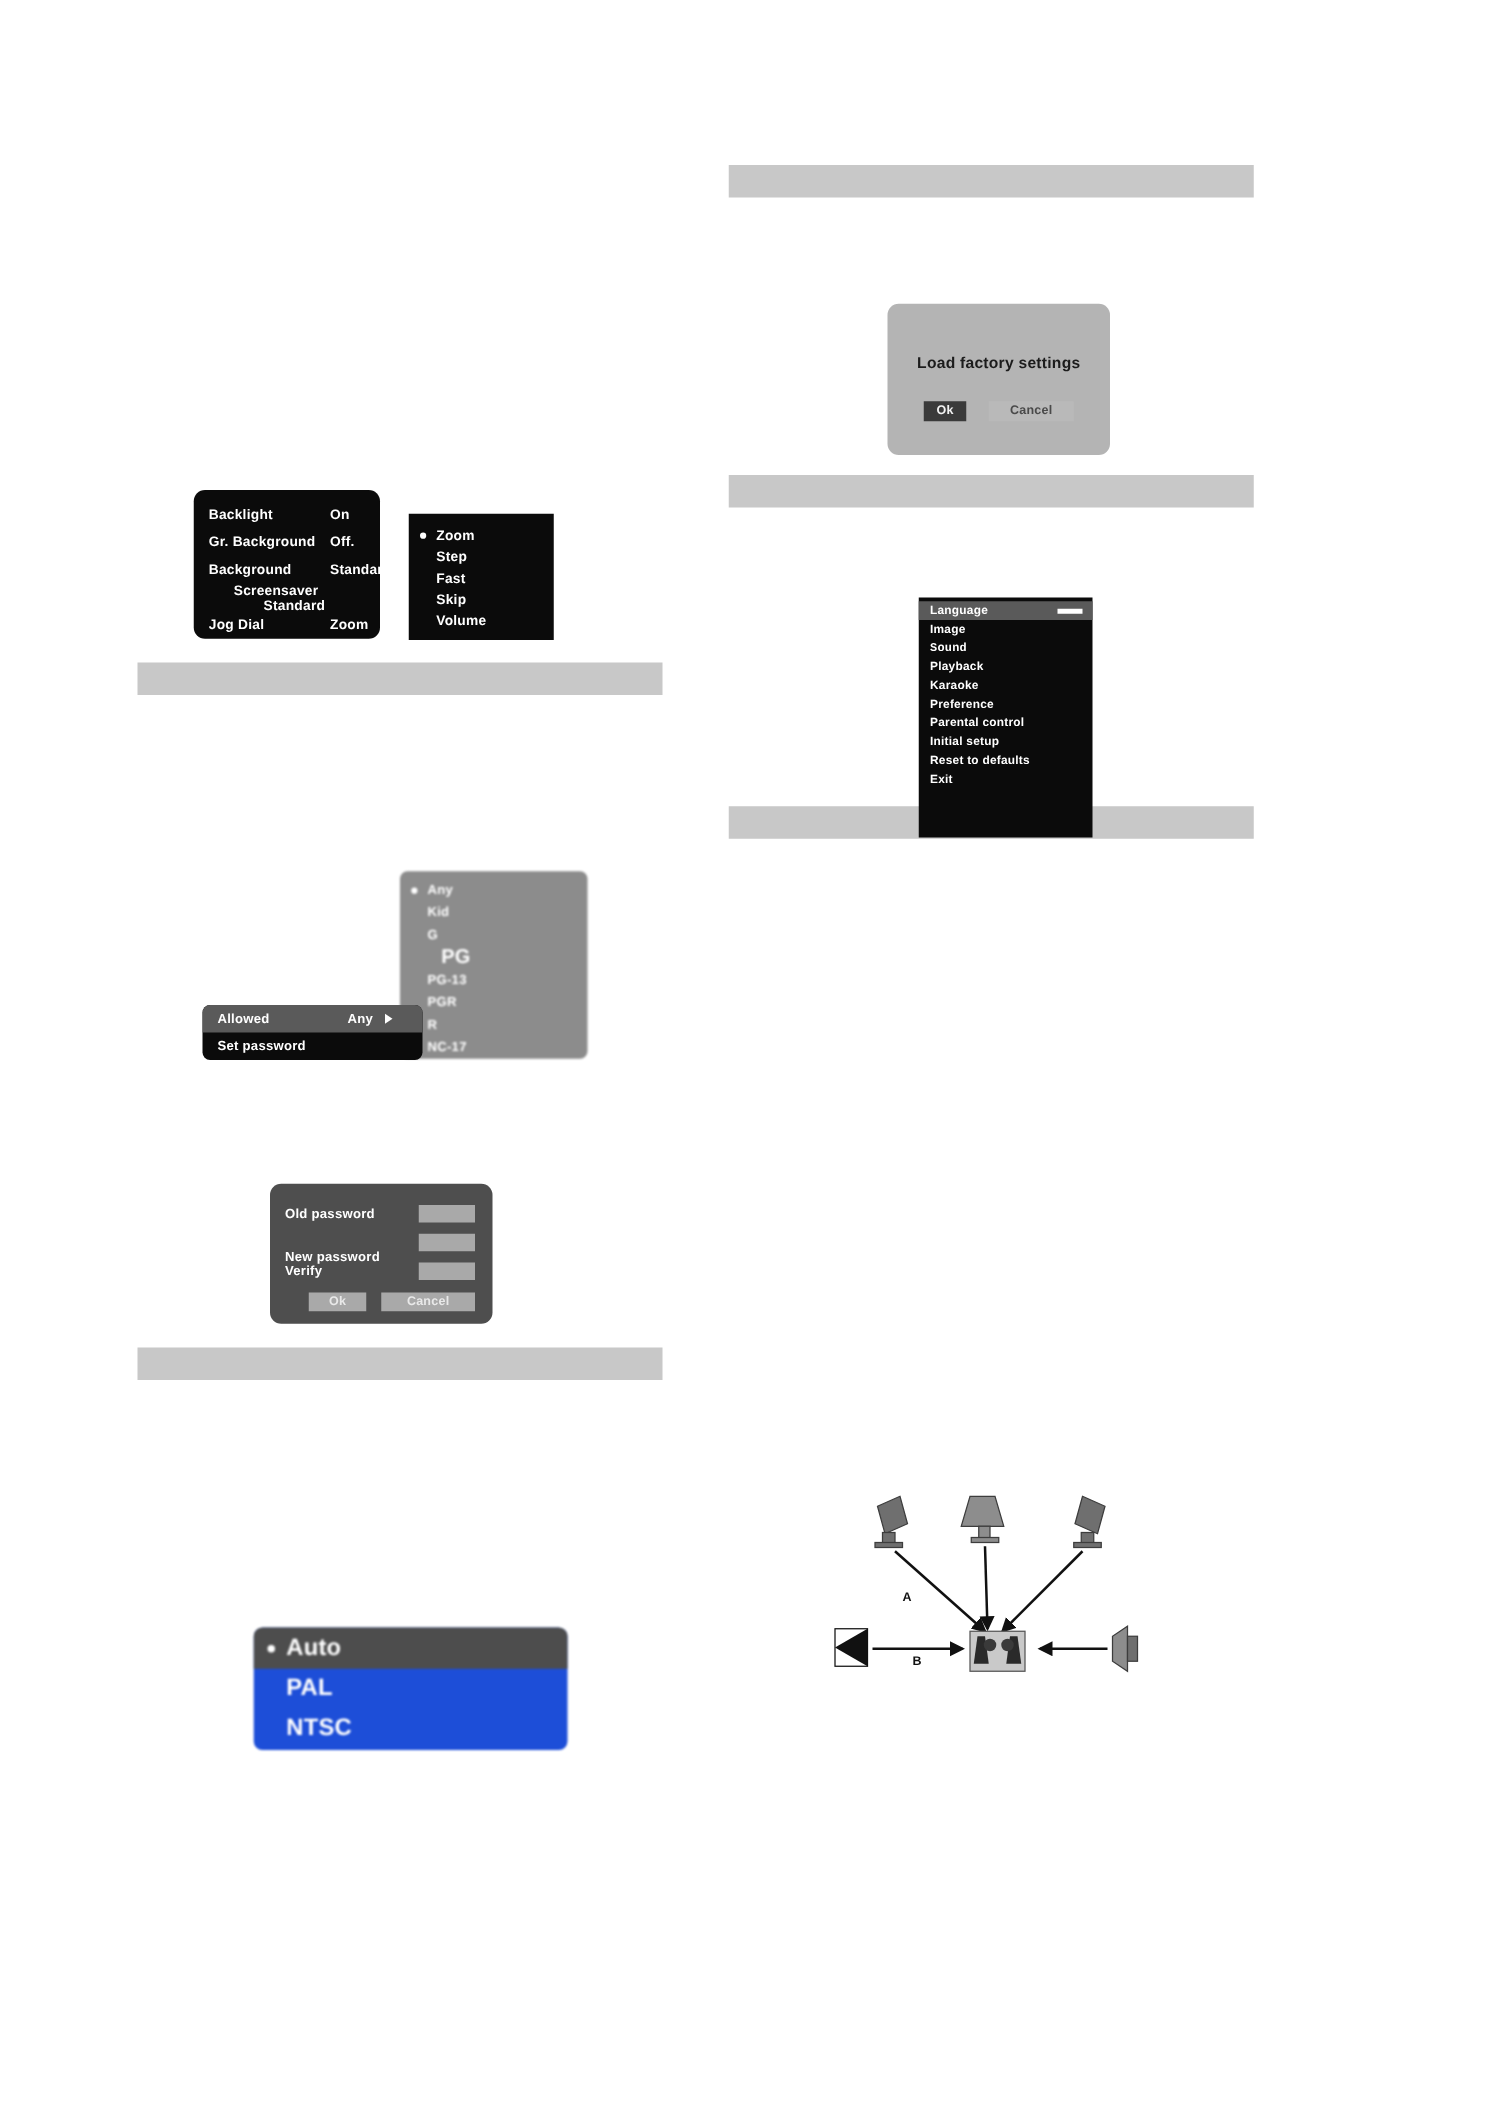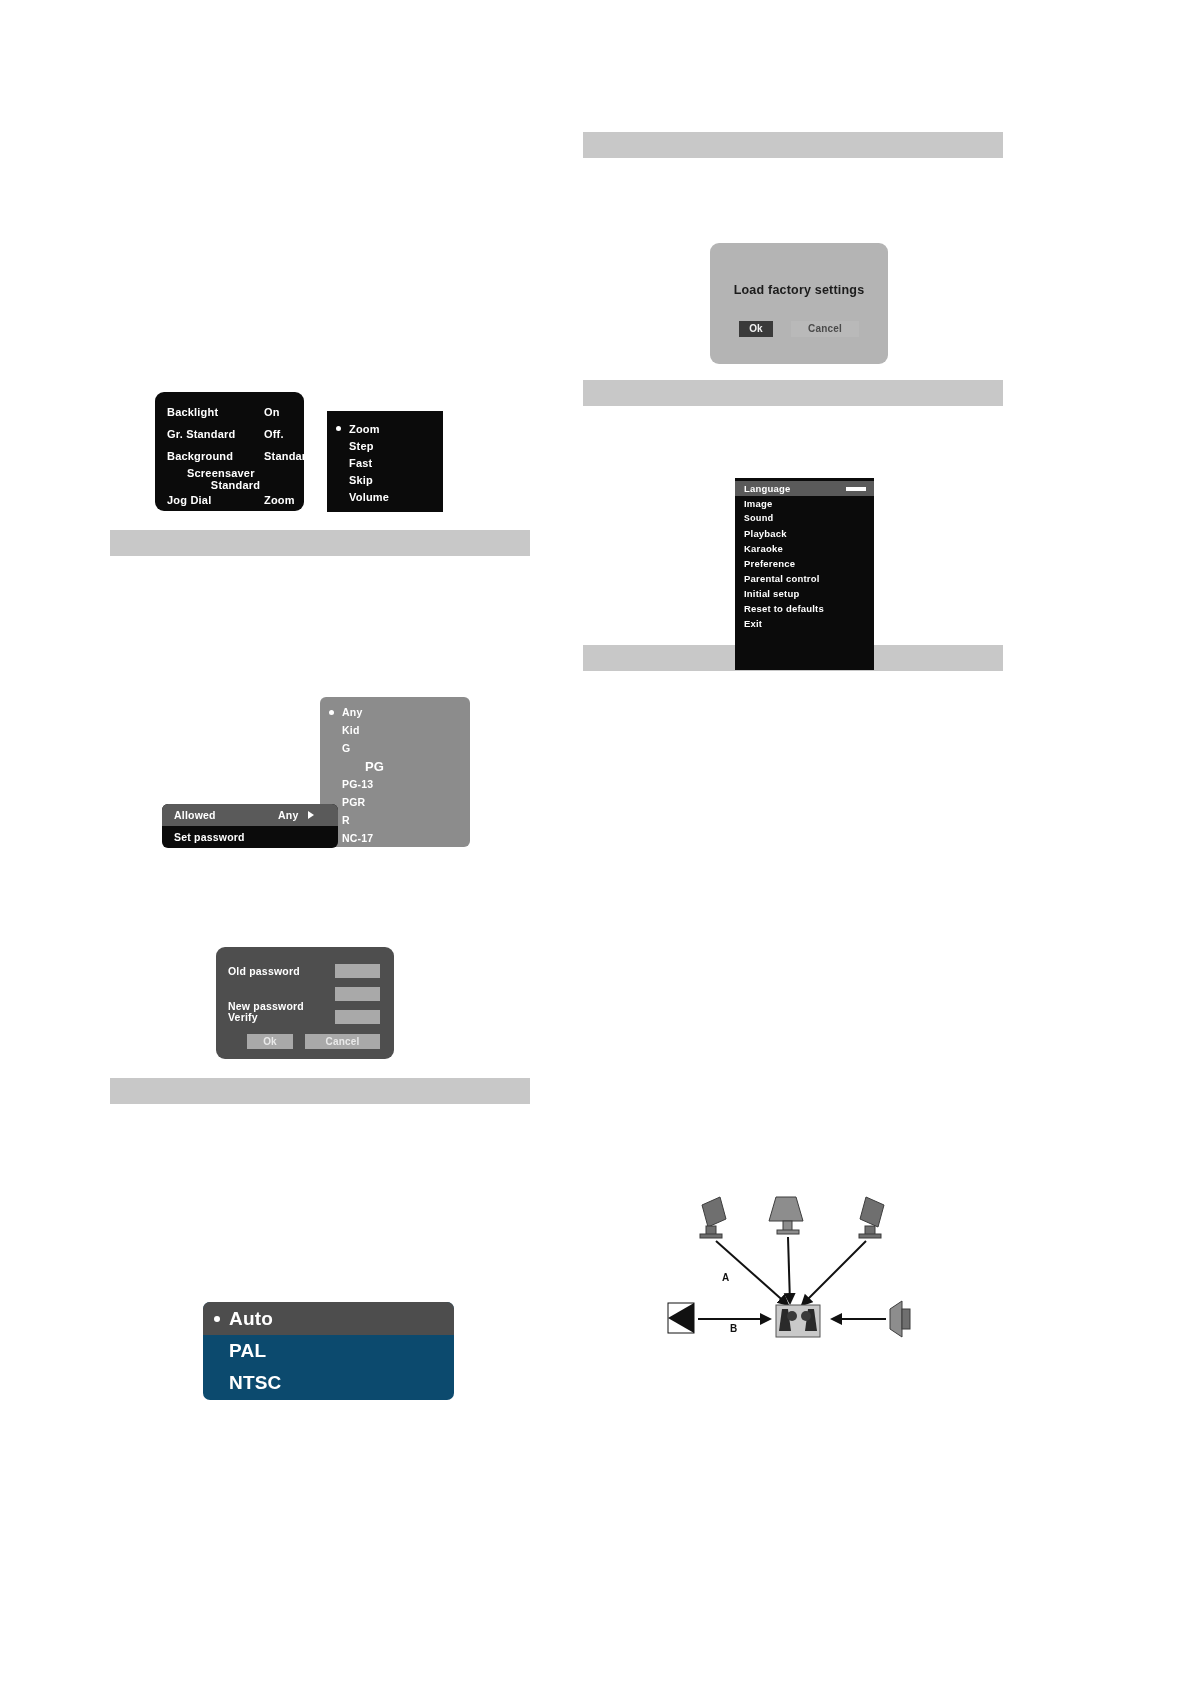--- a/index.html
+++ b/index.html
@@ -74,21 +74,21 @@
   <div class="rule" style="left:583px;top:132px;width:420px;height:26px;"></div>
   <div class="rule" style="left:583px;top:380px;width:420px;height:26px;"></div>
   <div class="rule" style="left:583px;top:645px;width:420px;height:26px;"></div>
 
   <div class="osd osd-black rounded soft" style="left:155px;top:392px;width:149px;height:119px;padding:9px 0 0 0;">
     <div class="kv-row" style="height:22px;padding-left:12px;font-size:11px;">
       <span class="kv-key" style="width:97px;">Backlight</span>
       <span class="kv-val">On</span>
     </div>
     <div class="kv-row" style="height:22px;padding-left:12px;font-size:11px;">
-      <span class="kv-key" style="width:97px;">Gr. Standard</span>
+      <span class="kv-key" style="width:97px;">Gr. Background</span>
       <span class="kv-val">Off.</span>
     </div>
     <div class="kv-row" style="height:22px;padding-left:12px;font-size:11px;">
       <span class="kv-key" style="width:97px;">Background</span>
       <span class="kv-val">Standard</span>
     </div>
     <div class="kv-row" style="height:22px;padding-left:12px;font-size:11px;flex-direction:column;">
       <span class="kv-key" style="width:97px;">Screensaver</span>
       <span class="kv-val">Standard</span>
     </div>
@@ -127,21 +127,21 @@
       <span>Any</span>
     </div>
     <div class="list-item" style="height:18px;padding-left:9px;font-size:10.5px;">
       <span class="bullet hidden"></span>
       <span>Kid</span>
     </div>
     <div class="list-item" style="height:18px;padding-left:9px;font-size:10.5px;">
       <span class="bullet hidden"></span>
       <span>G</span>
     </div>
-    <div class="list-item" style="height:18px;padding-left:20px;font-size:13px;margin-left:12px;">
+    <div class="list-item" style="height:18px;padding-left:20px;font-size:16px;">
       <span class="bullet hidden"></span>
       <span>PG</span>
     </div>
     <div class="list-item" style="height:18px;padding-left:9px;font-size:10.5px;">
       <span class="bullet hidden"></span>
       <span>PG-13</span>
     </div>
     <div class="list-item" style="height:18px;padding-left:9px;font-size:10.5px;">
       <span class="bullet hidden"></span>
       <span>PGR</span>
@@ -179,21 +179,21 @@
     <div style="display:flex;align-items:center;height:23px;padding-left:12px;">
       <span style="font-size:10.5px;width:107px;">Verify</span>
       <span class="field" style="width:45px;height:14px;"></span>
     </div>
     <div style="display:flex;gap:12px;padding-left:31px;margin-top:6px;">
       <span class="btn btn-light" style="width:46px;height:15px;line-height:15px;font-size:10px;">Ok</span>
       <span class="btn btn-light" style="width:75px;height:15px;line-height:15px;font-size:10px;">Cancel</span>
     </div>
   </div>
 
-  <div class="osd soft2" style="left:203px;top:1302px;width:251px;height:98px;background:#0c4a6e;border-radius:7px;">
+  <div class="osd soft2" style="left:203px;top:1302px;width:251px;height:98px;background:#1d4ed8;border-radius:7px;">
     <div class="list-item hl-light" style="height:33px;padding-left:11px;font-size:19px;border-radius:7px 7px 0 0;background:#4d4d4d;">
       <span class="bullet" style="width:6px;height:6px;margin-right:9px;"></span>
       <span>Auto</span>
     </div>
     <div class="list-item" style="height:32px;padding-left:11px;font-size:19px;">
       <span class="bullet hidden" style="width:6px;height:6px;margin-right:9px;"></span>
       <span>PAL</span>
     </div>
     <div class="list-item" style="height:32px;padding-left:11px;font-size:19px;">
       <span class="bullet hidden" style="width:6px;height:6px;margin-right:9px;"></span>

